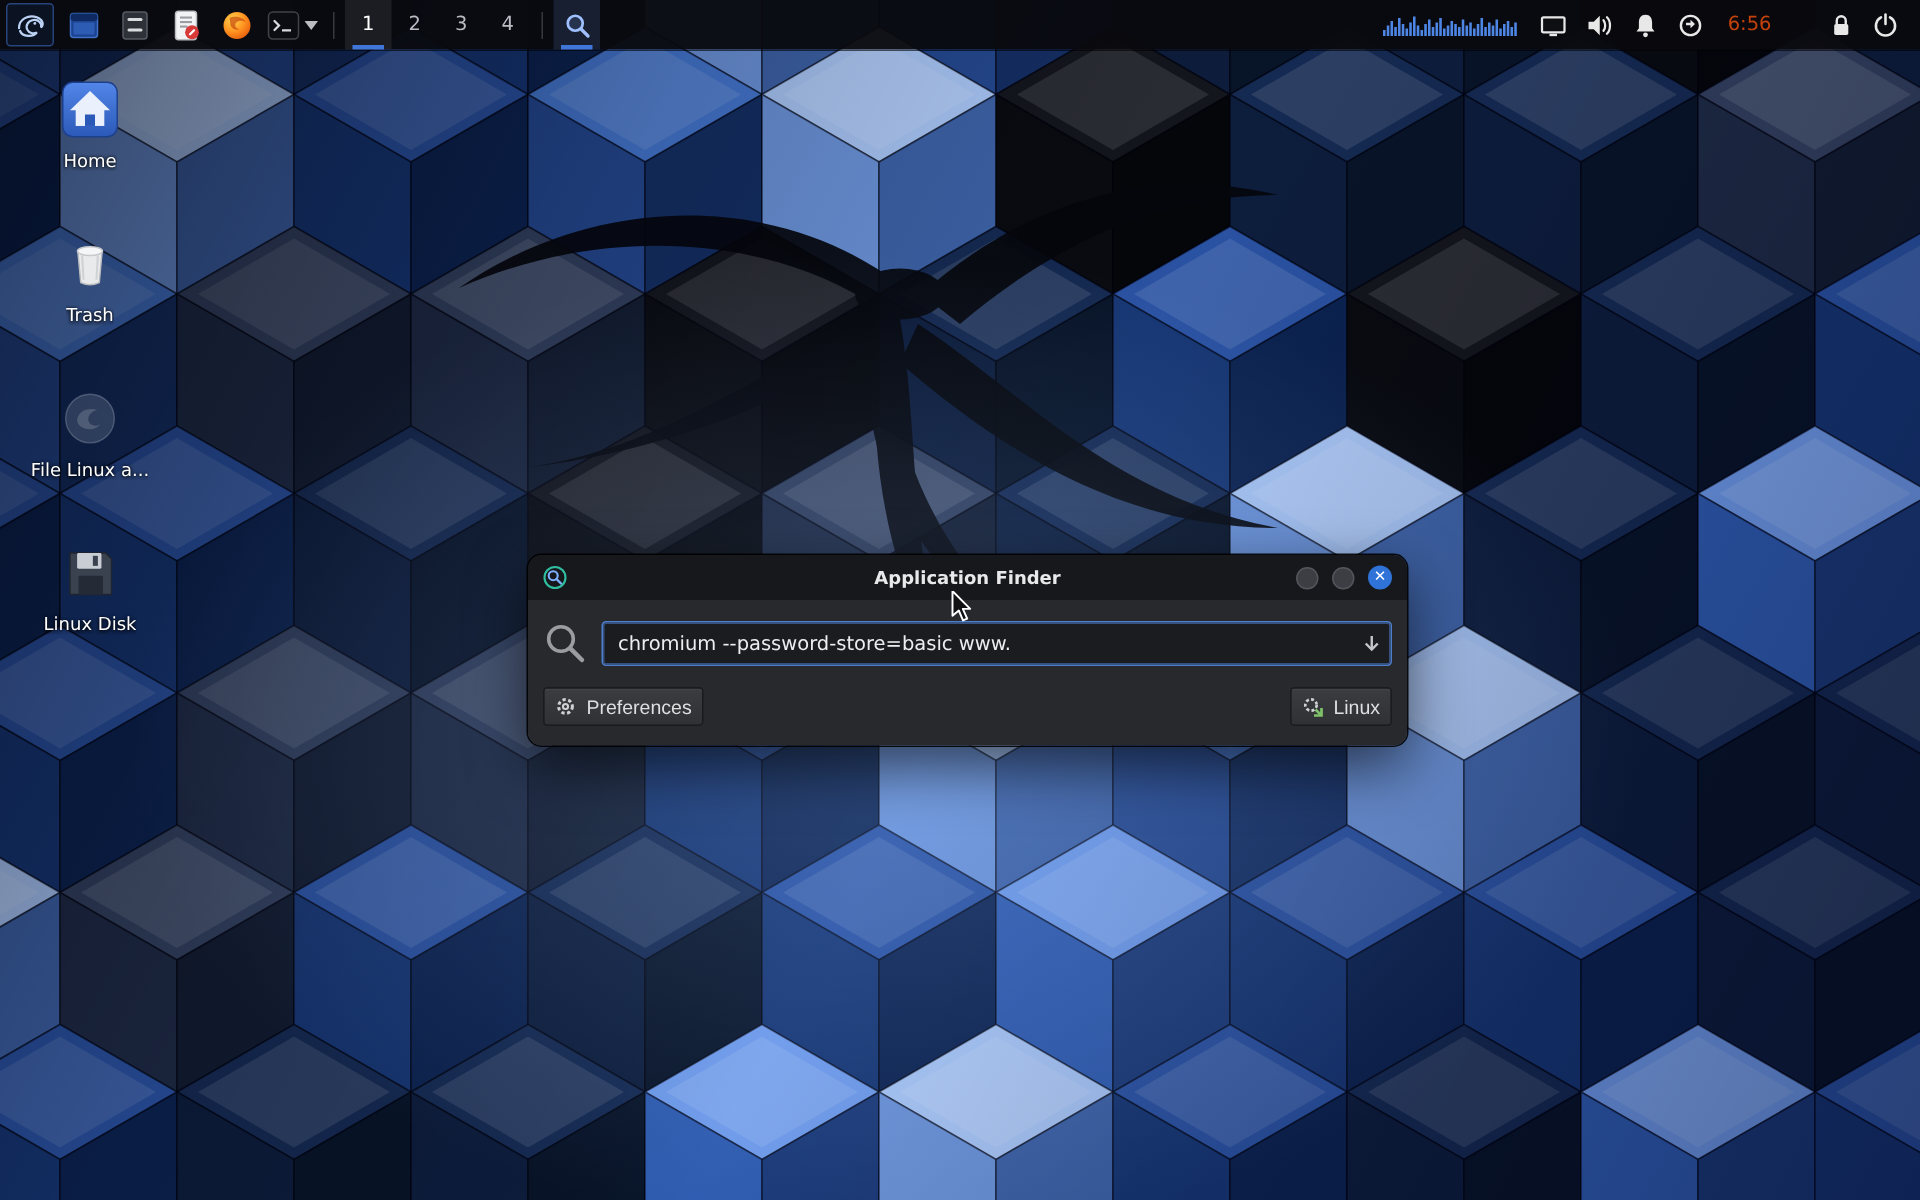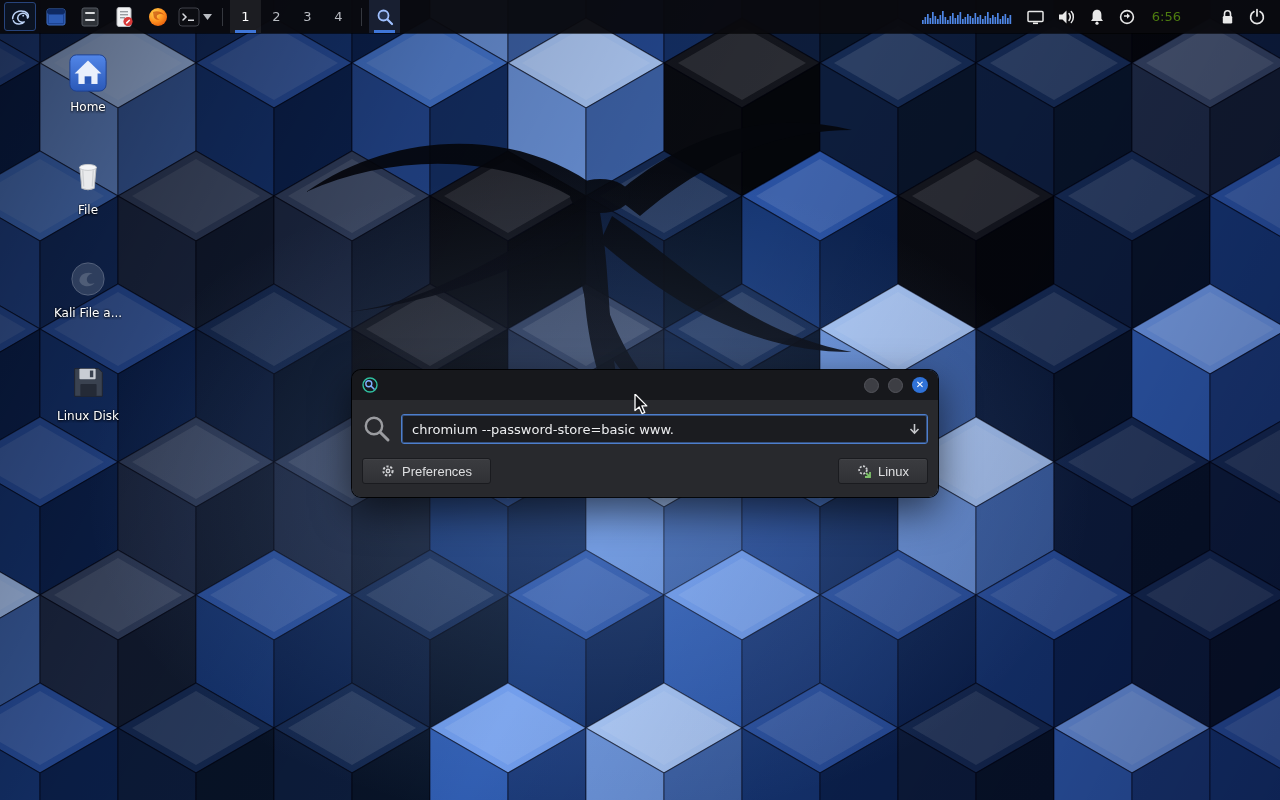--- a/index.html
+++ b/index.html
@@ -27,24 +27,24 @@
   .launcher{height:27px;min-width:28px;display:flex;align-items:center;justify-content:center;margin:0 3px;border-radius:3px;cursor:default;}
   .launcher.kali{border:1px solid #27447c;background:#0b1322;width:30px;margin-left:4px;}
   .sep{width:1px;height:18px;background:#35383f;margin:0 7px;}
   .ws{width:31px;height:33px;display:flex;align-items:center;justify-content:center;color:#b9bcc2;font-size:13px;position:relative;}
   .ws.active{background:rgba(255,255,255,0.08);color:#ffffff;}
   .ws.active::after{content:"";position:absolute;bottom:0;left:5px;right:5px;height:3px;background:#3f76d8;}
   .finder-tile{width:31px;height:33px;display:flex;align-items:center;justify-content:center;position:relative;background:rgba(120,160,255,0.14);}
   .finder-tile::after{content:"";position:absolute;bottom:0;left:5px;right:5px;height:3px;background:#3f76d8;}
   .tray{margin-left:auto;display:flex;align-items:center;height:100%;padding-right:8px;}
   .tray-item{display:flex;align-items:center;justify-content:center;height:100%;padding:0 6px;}
-  .clock{color:#4d7c0f;font-size:13px;padding:0 10px;}
+  .clock{color:#c2410c;font-size:13px;padding:0 10px;}
   .gap-lg{margin-left:22px;}
   
-  .desktop{position:absolute;left:12px;top:52px;width:96px;display:flex;flex-direction:column;align-items:center;gap:41px;z-index:10;margin-left:28px;}
+  .desktop{position:absolute;left:12px;top:52px;width:96px;display:flex;flex-direction:column;align-items:center;gap:41px;z-index:10;}
   .dicon{display:flex;flex-direction:column;align-items:center;gap:6px;width:96px;cursor:default;}
   .dicon .dlabel{color:#ffffff;font-size:12px;text-shadow:0 1px 3px rgba(0,0,0,0.95),0 0 2px rgba(0,0,0,0.8);text-align:center;max-width:94px;white-space:nowrap;overflow:hidden;}
   
   .finder{
     position:absolute;left:352px;top:370px;width:586px;z-index:40;border-radius:9px;overflow:hidden;
     box-shadow:0 14px 38px rgba(0,0,0,0.6), 0 0 0 1px rgba(0,0,0,0.9);
   }
   .titlebar{height:30px;background:#17181c;display:flex;align-items:center;position:relative;padding:0 10px;}
   .tb-title{position:absolute;left:0;right:0;text-align:center;color:#e9e9eb;font-size:12px;font-weight:bold;pointer-events:none;}
   .tb-buttons{margin-left:auto;display:flex;align-items:center;gap:9px;z-index:1;}
@@ -57,21 +57,21 @@
     width:100%;height:30px;box-sizing:border-box;background:#1b1c20;
     border:1px solid #4d7ecc;box-shadow:0 0 0 1px rgba(77,126,204,0.55) inset;
     border-radius:3px;color:#ecedef;font-size:13px;padding:0 30px 0 10px;outline:none;
     font-family:"DejaVu Sans","Liberation Sans",sans-serif;caret-color:#fff;
   }
   .drop-arrow{position:absolute;right:7px;top:50%;transform:translateY(-50%);display:flex;}
   .frow2{display:flex;justify-content:space-between;margin-top:14px;}
   .btn{
     display:inline-flex;align-items:center;gap:7px;
     background:linear-gradient(#3b3c40,#303135);border:1px solid #1a1b1f;border-radius:3px;
-    color:#dedfe1;font-size:13px;padding:4px 18px;height:26px;box-sizing:border-box;cursor:default;
+    color:#dedfe1;font-size:13px;padding:4px 7px;height:26px;box-sizing:border-box;cursor:default;
     box-shadow:0 1px 0 rgba(255,255,255,0.04) inset;
   }
   
   #cursor{position:absolute;left:634px;top:394px;z-index:100;pointer-events:none;}
   svg{display:block;}
 </style>
 </head>
 <body>
 
 <div id="wallpaper">
@@ -657,31 +657,31 @@
 
   <div class="dicon">
     <span>
       <svg width="42" height="42" viewBox="0 0 44 44">
         <path d="M13.5 13 L30.5 13 L28.5 35 Q22 38 15.5 35 Z" fill="#e9eaec" stroke="#b9bbbe"></path>
         <ellipse cx="22" cy="13" rx="8.8" ry="3.1" fill="#f5f6f8" stroke="#c6c8cb"></ellipse>
         <path d="M16.5 16 L17.5 33" stroke="#cfd1d4" stroke-width="1.4" fill="none"></path>
         <path d="M27.5 16 L26.5 33" stroke="#cfd1d4" stroke-width="1.4" fill="none"></path>
       </svg>
     </span>
-    <span class="dlabel">File</span>
+    <span class="dlabel">Trash</span>
   </div>
 
   <div class="dicon">
     <span>
       <svg width="42" height="42" viewBox="0 0 44 44">
         <circle cx="22" cy="22" r="17" fill="rgba(180,190,205,0.20)" stroke="rgba(220,225,235,0.25)"></circle>
         <path d="M13 24 C13 17 20 14 27 16 C23 17 20 20 21 24 C22 27 26 28 29 26 C26 31 15 31 13 24 Z" fill="rgba(255,255,255,0.16)"></path>
       </svg>
     </span>
-    <span class="dlabel">Kali File a...</span>
+    <span class="dlabel">File Linux a...</span>
   </div>
 
   <div class="dicon">
     <span>
       <svg width="42" height="42" viewBox="0 0 44 44">
         <path d="M8 8 L33 8 L37 12 L37 37 L8 37 Z" fill="#3a4250" stroke="#20242e"></path>
         <rect x="13" y="8" width="17" height="11" rx="1" fill="#c9cdd4"></rect>
         <rect x="24" y="10" width="3.5" height="7" fill="#3a4250"></rect>
         <rect x="14" y="24" width="17" height="13" rx="1" fill="#242a36"></rect>
       </svg>
@@ -692,20 +692,21 @@
 
 <div class="finder">
   <div class="titlebar">
     <span>
       <svg width="16" height="16" viewBox="0 0 16 16">
         <circle cx="8" cy="8" r="7" fill="none" stroke="#2fbfa0" stroke-width="1.4"></circle>
         <circle cx="6.8" cy="6.8" r="3" fill="none" stroke="#7fb0ff" stroke-width="1.4"></circle>
         <line x1="9" y1="9" x2="12" y2="12" stroke="#7fb0ff" stroke-width="1.6" stroke-linecap="round"></line>
       </svg>
     </span>
+    <span class="tb-title">Application Finder</span>
     <div class="tb-buttons">
       <div class="tb-circle"></div>
       <div class="tb-circle"></div>
       <div class="tb-close">
           <span>✕</span>
         </div>
     </div>
   </div>
 
   <div class="fbody">

